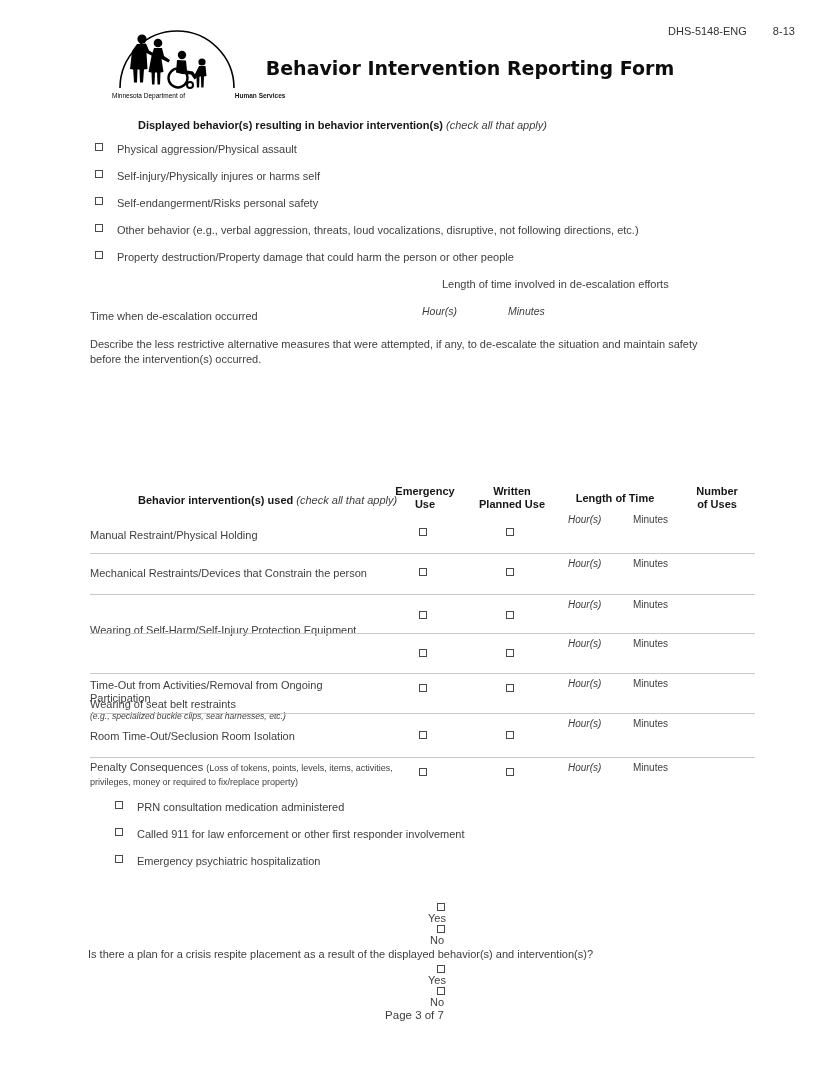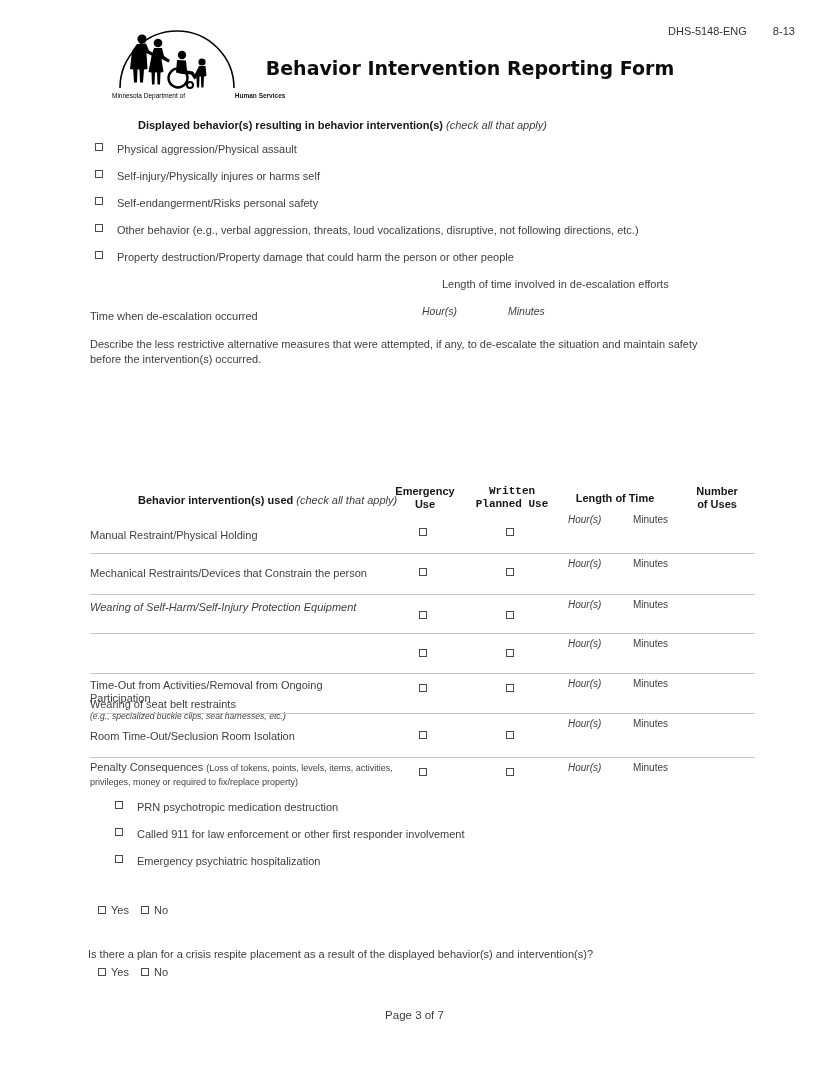--- a/index.html
+++ b/index.html
@@ -40,53 +40,53 @@
 
   .describe{position:absolute;left:90px;top:337px;width:640px;}
   .describe span{display:block;line-height:15px;}
 
   
   .tbl{position:absolute;left:90px;top:484px;width:665px;}
   .tbl .thead{position:relative;height:42px;}
   .tbl .thead .rowhead{position:absolute;left:0;top:9px;white-space:nowrap;}
   .colhead{position:absolute;top:1px;width:120px;text-align:center;font-weight:bold;color:var(--heading);line-height:13px;white-space:pre-line;}
   .c-emer{left:275px;}
-  .c-writ{left:362px;font-family:Liberation Mono, monospace;}
+  .c-writ{left:362px;}
   .c-lot{left:455px;width:140px;top:8px;}
   .c-num{left:577px;width:100px;}
   .hm-hour{position:absolute;left:478px;font-style:italic;font-size:10px;white-space:nowrap;}
   .hm-min{position:absolute;left:543px;font-size:10px;white-space:nowrap;}
   .thead .hm-hour,.thead .hm-min{top:29px;}
   .trow{position:relative;}
   .trow + .trow, .trow.sep{border-top:1px solid var(--separator);}
   .trow .hm-hour,.trow .hm-min{top:3px;}
   .trow .rlabel{position:absolute;left:0;width:370px;line-height:12.5px;}
   .trow .cbx1{position:absolute;left:329px;}
   .trow .cbx2{position:absolute;left:416px;}
   .sub-it{display:block;font-style:italic;font-size:8.6px;line-height:11px;color:var(--text);}
   .sub-sm{font-size:9px;}
   .r1{height:27px;} .r1 .rlabel{top:3px;} .r1 .cbx1,.r1 .cbx2{top:2px;}
   .r2{height:41px;} .r2 .rlabel{top:13px;} .r2 .cbx1,.r2 .cbx2{top:14px;}
-  .r3{height:39px;} .r3 .rlabel{top:6px;font-style:italic;} .r3 .cbx1,.r3 .cbx2{top:16px;}
+  .r3{height:39px;} .r3 .rlabel{top:29px;} .r3 .cbx1,.r3 .cbx2{top:16px;}
   .r4{height:40px;} .r4 .rlabel{top:20px;margin-top:44px;} .r4 .cbx1,.r4 .cbx2{top:15px;}
   .r5{height:40px;} .r5 .rlabel{top:5px;width:290px;} .r5 .cbx1,.r5 .cbx2{top:10px;}
   .r6{height:44px;} .r6 .rlabel{top:16px;} .r6 .cbx1,.r6 .cbx2{top:17px;}
   .r7{height:34px;} .r7 .rlabel{top:3px;width:312px;} .r7 .cbx1,.r7 .cbx2{top:10px;}
 
   
   .other{position:absolute;left:97px;top:800px;width:690px;}
   .other .sec-head{display:flex;align-items:flex-start;margin-bottom:12px;}
   .other .sec-head .cb{margin-top:2px;margin-right:10px;}
   .other .chk-item{margin-left:18px;margin-bottom:13px;padding-left:0;}
 
   
   .q{position:absolute;left:88px;width:700px;}
   .q1{top:903px;} .q2{top:947px;}
   .q .qtext{display:block;margin-bottom:4px;}
-  .yn{display:flex;align-items:center;margin-left:10px;}
+  .yn{display:flex;align-items:center;margin-left:10px;flex-direction:column;}
   .yn .cb{margin-right:5px;}
   .yn .ynlbl{margin-right:12px;}
 
   .footer{position:absolute;left:0;top:1008px;width:100%;text-align:center;font-size:11.5px;}
 </style>
 </head>
 <body>
 
 <div class="page">
 
@@ -225,21 +225,21 @@
       <span class="hm-min">Minutes</span>
       <span class="rlabel"><span>Penalty Consequences</span> <span class="sub-sm">(Loss of tokens, points, levels, items, activities, privileges, money or required to fix/replace property)</span></span>
       <span class="cb cbx1"></span>
       <span class="cb cbx2"></span>
     </div>
   </section>
 
   <section class="other">
     <div class="chk-item">
       <span class="cb"></span>
-      <span class="lbl">PRN psychotropic medication destruction</span>
+      <span class="lbl">PRN consultation medication administered</span>
     </div>
     <div class="chk-item">
       <span class="cb"></span>
       <span class="lbl">Called 911 for law enforcement or other first responder involvement</span>
     </div>
     <div class="chk-item">
       <span class="cb"></span>
       <span class="lbl">Emergency psychiatric hospitalization</span>
     </div>
   </section>

